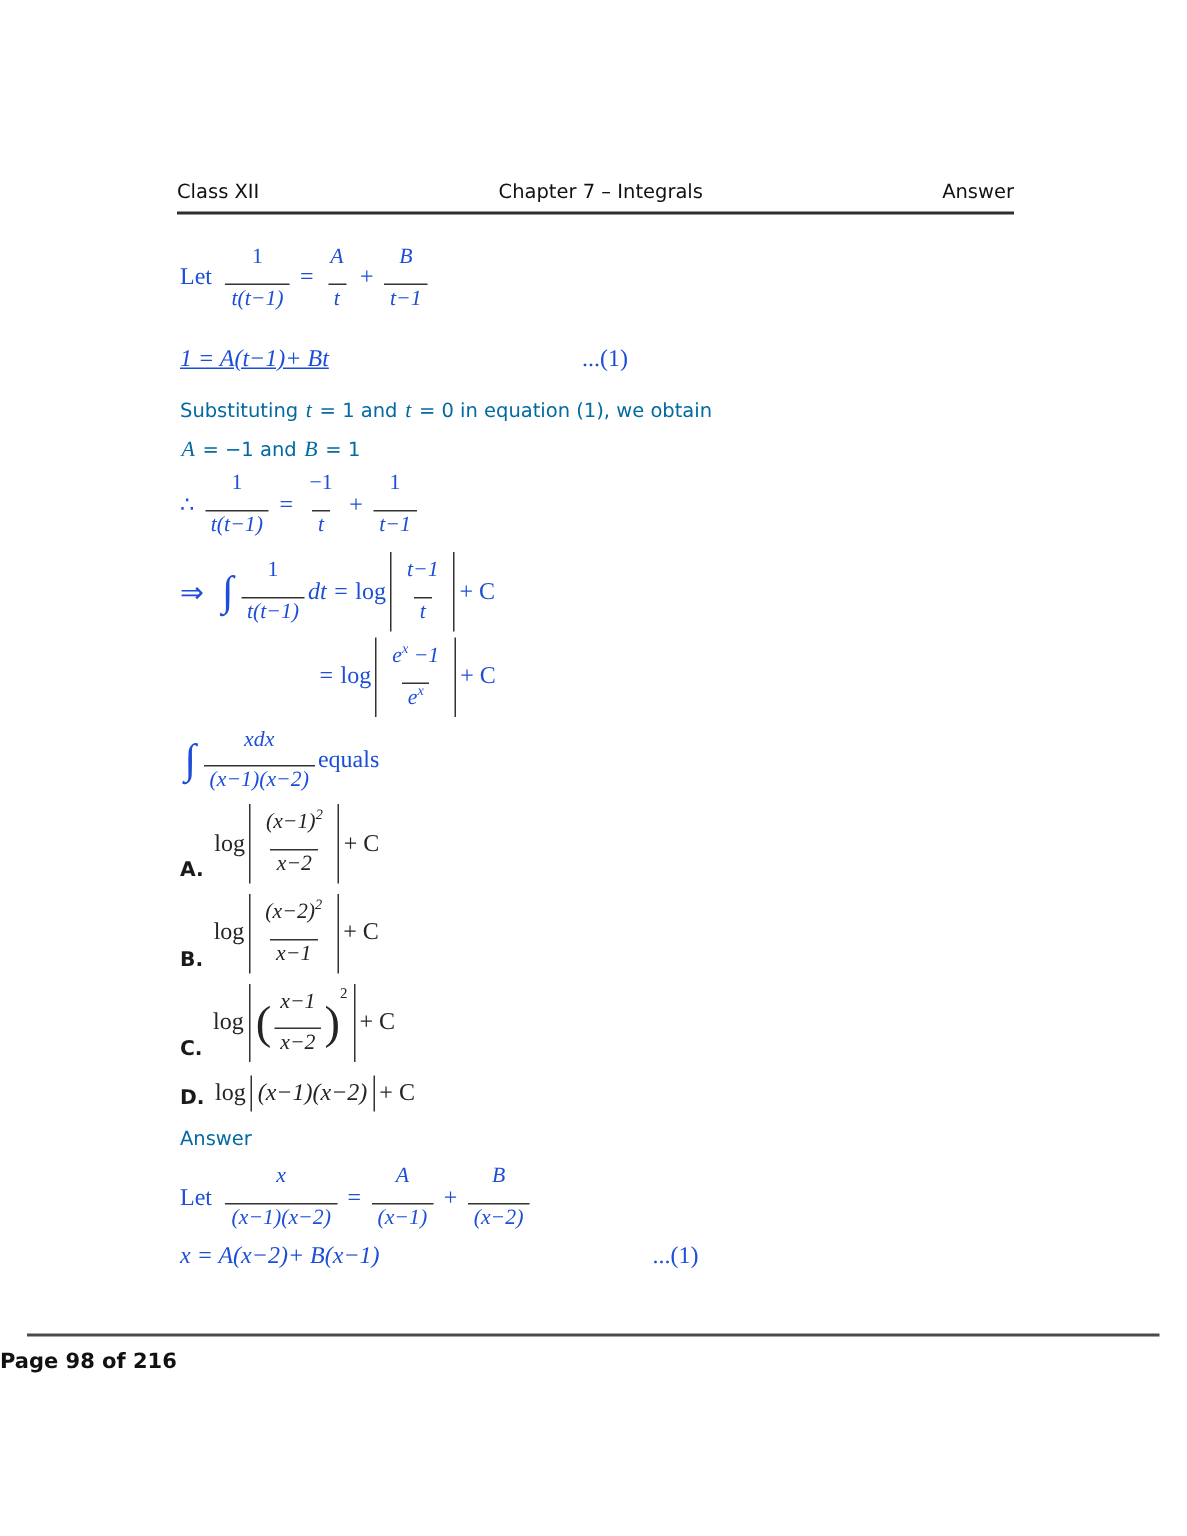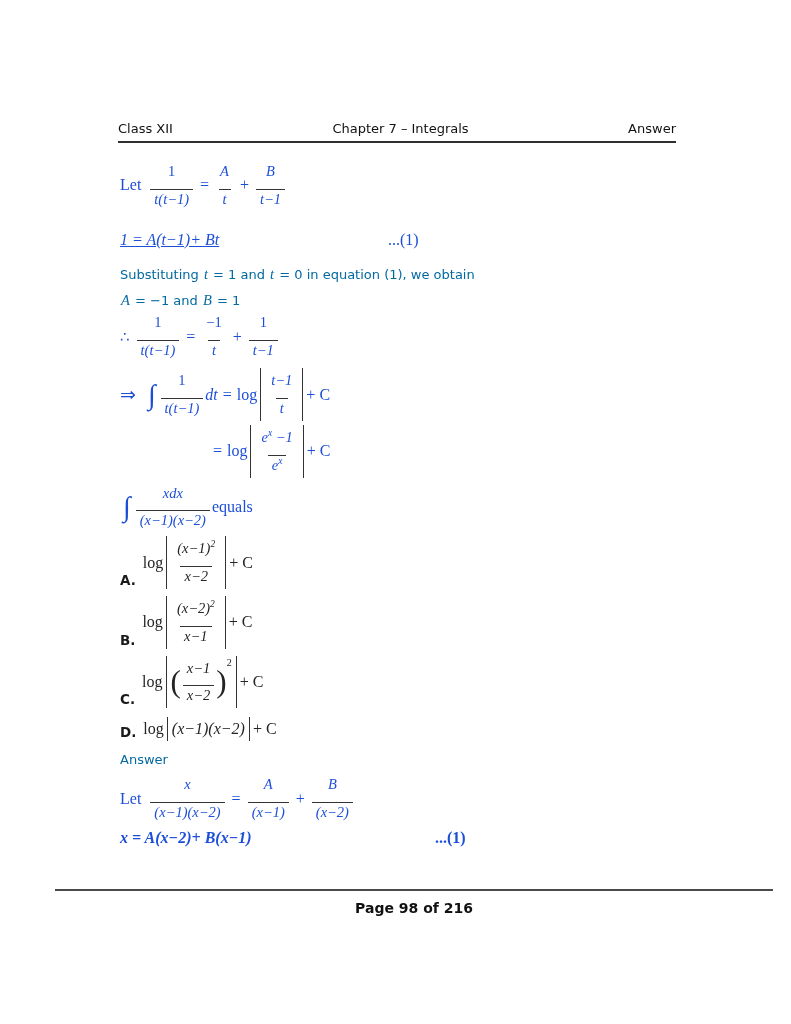--- a/index.html
+++ b/index.html
@@ -2,21 +2,21 @@
 <html><head>
 <meta charset="utf-8">
 <style>
   html,body{margin:0;padding:0;background:#ffffff;}
   .page{position:relative;width:791px;height:1024px;background:#ffffff;overflow:hidden;color:#1f1f1f;}
 
   
   .header{position:absolute;top:121px;left:118px;width:558px;display:flex;justify-content:space-between;
           font-family:"DejaVu Sans",sans-serif;font-size:13px;color:#111;
           border-bottom:2px solid #2f2f2f;padding-bottom:5px;}
-  .footer{position:absolute;top:889px;left:0;right:0;text-align:center;margin-left:37px;}
+  .footer{position:absolute;top:889px;left:0;right:0;text-align:left;}
   .footer-rule{border-top:2px solid #4a4a4a;margin:0 18px;height:0;}
   .footer-label{margin-top:9px;font-family:"DejaVu Sans",sans-serif;font-weight:bold;font-size:14px;color:#111;}
 
   
   .content{position:absolute;top:150px;left:120px;right:55px;}
 
   
   .tline{font-family:"DejaVu Sans",sans-serif;font-size:13px;color:#0369a1;line-height:1.3;}
   .var{font-family:"Liberation Serif",serif;font-style:italic;font-size:14.5px;padding:0 1px;}
 
@@ -55,21 +55,21 @@
   .m-impl1{margin-top:8px;}
   .m-elog{margin-top:4px;margin-left:88px;}
   .m-qlabel{margin-top:24px;}
   .m-q22eq{margin-top:6px;}
   .m-opta{margin-top:6px;}
   .m-optb{margin-top:7px;}
   .m-optc{margin-top:7px;}
   .m-optd{margin-top:9px;}
   .m-answer{margin-top:11px;}
   .m-let2{margin-top:6px;}
-  .m-poly2{margin-top:4px;height:24px;font-weight:bold;}
+  .m-poly2{margin-top:4px;height:24px;}
   .m-sub2{margin-top:10px;}
   .m-ab2{margin-top:7px;}
 </style>
 </head>
 <body>
 
 <div class="page">
 
   <div class="header">
     <span>Class XII</span>

